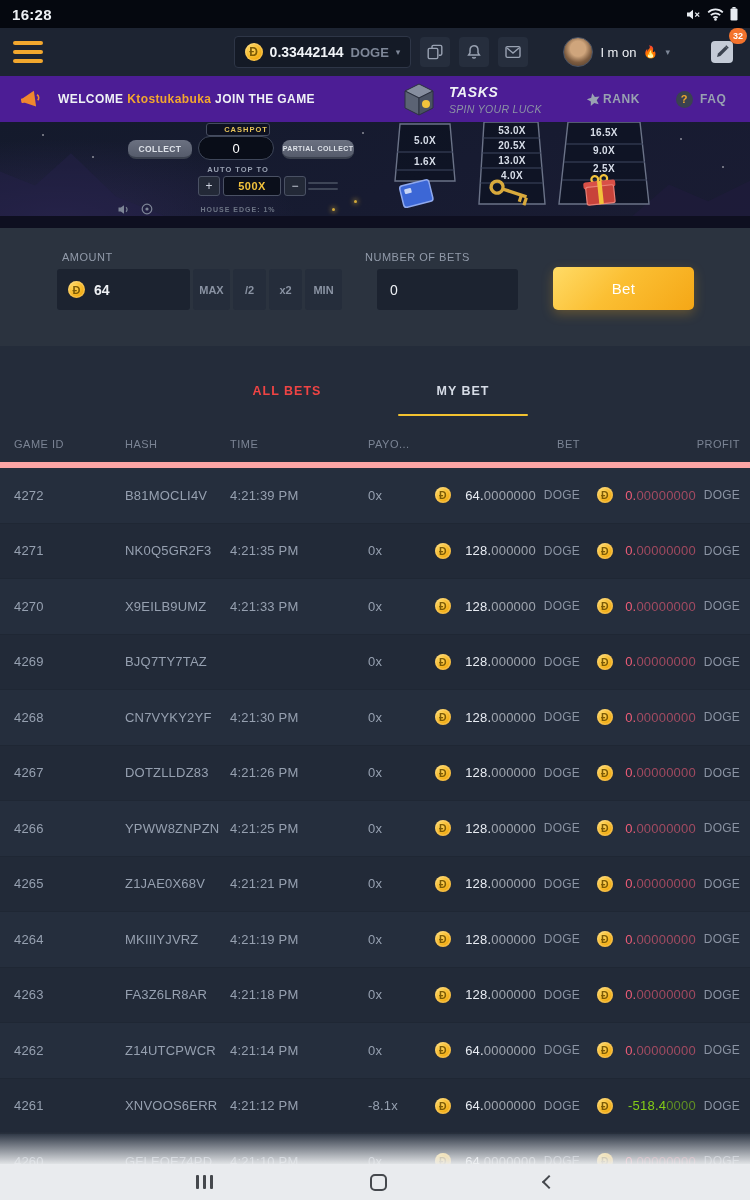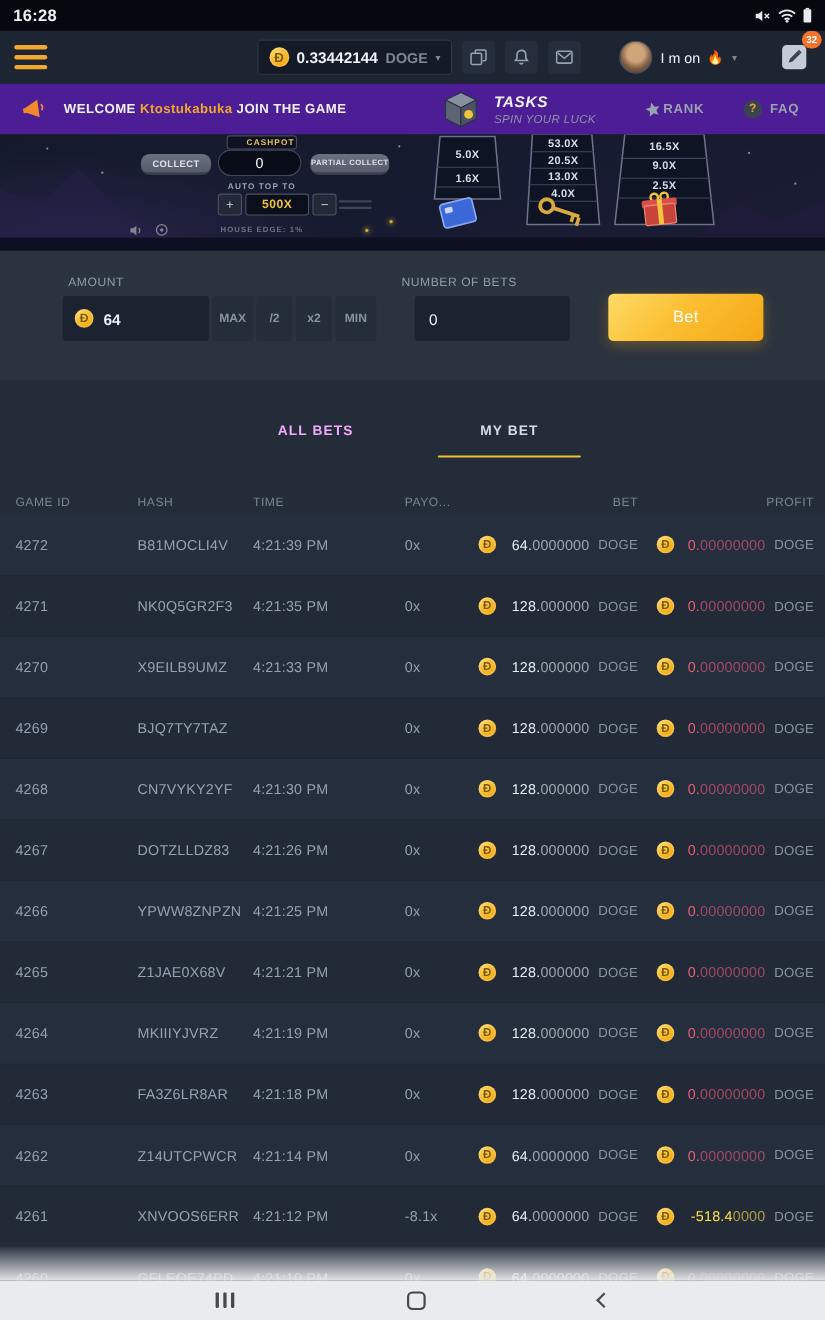--- a/index.html
+++ b/index.html
@@ -119,41 +119,41 @@
   .bets-input { background:transparent; border:none; outline:none; color:#eef1f5; font-size:14px;
     width:100%; font-family:"Liberation Sans", sans-serif; }
   .bet-button { position:absolute; left:553px; top:39px; width:141px; height:43px; border:none; border-radius:5px;
     background:linear-gradient(135deg,#ffdb66 0%,#fbbf33 45%,#f5a716 100%); color:#ffffff; font-size:15px;
     letter-spacing:.3px; box-shadow:0 4px 12px rgba(245,170,25,.28); font-family:"Liberation Sans", sans-serif; }
 
   
   .bets-section { position:absolute; top:346px; left:0; width:100%; height:818px; background:#242c3a; overflow:hidden; }
   .tabs { position:absolute; top:24px; left:0; width:100%; display:flex; justify-content:center; }
   .tab { width:176px; text-align:center; padding:14px 0 18px; font-size:12.5px; font-weight:700;
-    letter-spacing:1px; color:#f0abfc; position:relative; }
+    letter-spacing:1px; color:#ef4444; position:relative; }
   .tab.active { color:#d6dce6; }
   .tab.active::after { content:""; position:absolute; left:23px; right:23px; bottom:0; height:2.5px;
     background:#f2c230; border-radius:1px; }
-  .thead { position:absolute; top:91px; left:0; width:100%; height:43px; border-bottom:3px solid #fca5a5; }
+  .thead { position:absolute; top:79px; left:0; width:100%; height:43px; border-bottom:6px solid #fca5a5; }
   .thead span { position:absolute; top:0; height:100%; display:flex; align-items:center; color:#7b8494;
     font-size:11px; letter-spacing:.5px; }
   .h-id { left:14px; } .h-hash { left:125px; } .h-time { left:230px; } .h-payout { left:368px; }
   .h-bet { left:480px; width:100px; justify-content:flex-end; }
   .h-profit { right:10px; }
   .tbody { position:absolute; top:122px; left:0; width:100%; }
   .trow { position:relative; height:55.5px; border-bottom:1px solid #1f2734; background:#252e3d; }
   .trow.alt { background:#222a38; }
   .cell { position:absolute; top:0; height:100%; display:flex; align-items:center; color:#96a0b0;
     font-size:13px; letter-spacing:.2px; }
   .c-id { left:14px; } .c-hash { left:125px; } .c-time { left:230px; } .c-payout { left:368px; }
   .c-bet { left:435px; width:145px; gap:8px; }
   .c-profit { left:597px; width:143px; gap:8px; }
   .bet-amt { flex:1; text-align:right; color:#e7ebf2; font-size:13px; }
   .profit-amt { flex:1; text-align:right; color:#ed5c77; font-size:13px; }
-  .c-profit.neg .profit-amt { color:#fde047; }
+  .c-profit.neg .profit-amt { color:#84cc16; }
   .cur { color:#8a93a3; font-size:12px; }
   .dim { opacity:.62; }
 
   
   .coin { display:inline-flex; align-items:center; justify-content:center; border-radius:50%;
     background:radial-gradient(circle at 35% 30%, #ffd863, #f1a90d 72%, #d98f06);
     color:#7c5a05; font-weight:700; flex:none;
     box-shadow:inset 0 0 0 1.5px rgba(255,255,255,.22); }
   .coin-18 { width:18px; height:18px; font-size:12px; }
   .coin-17 { width:17px; height:17px; font-size:11px; }

